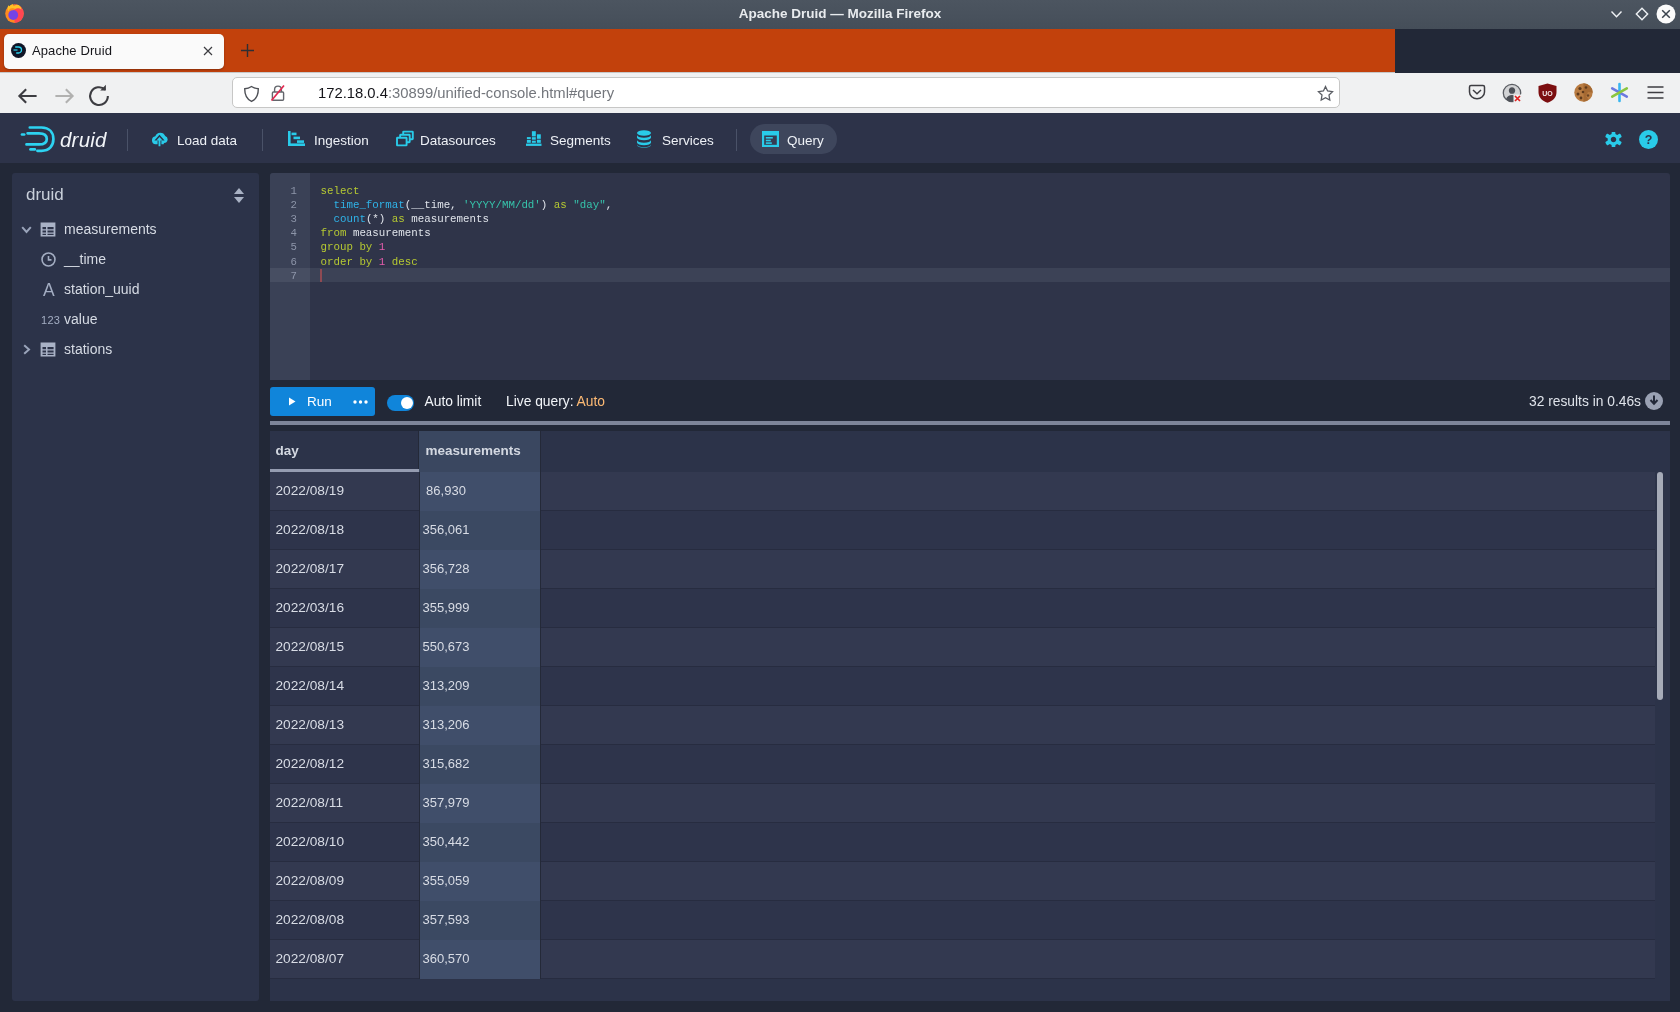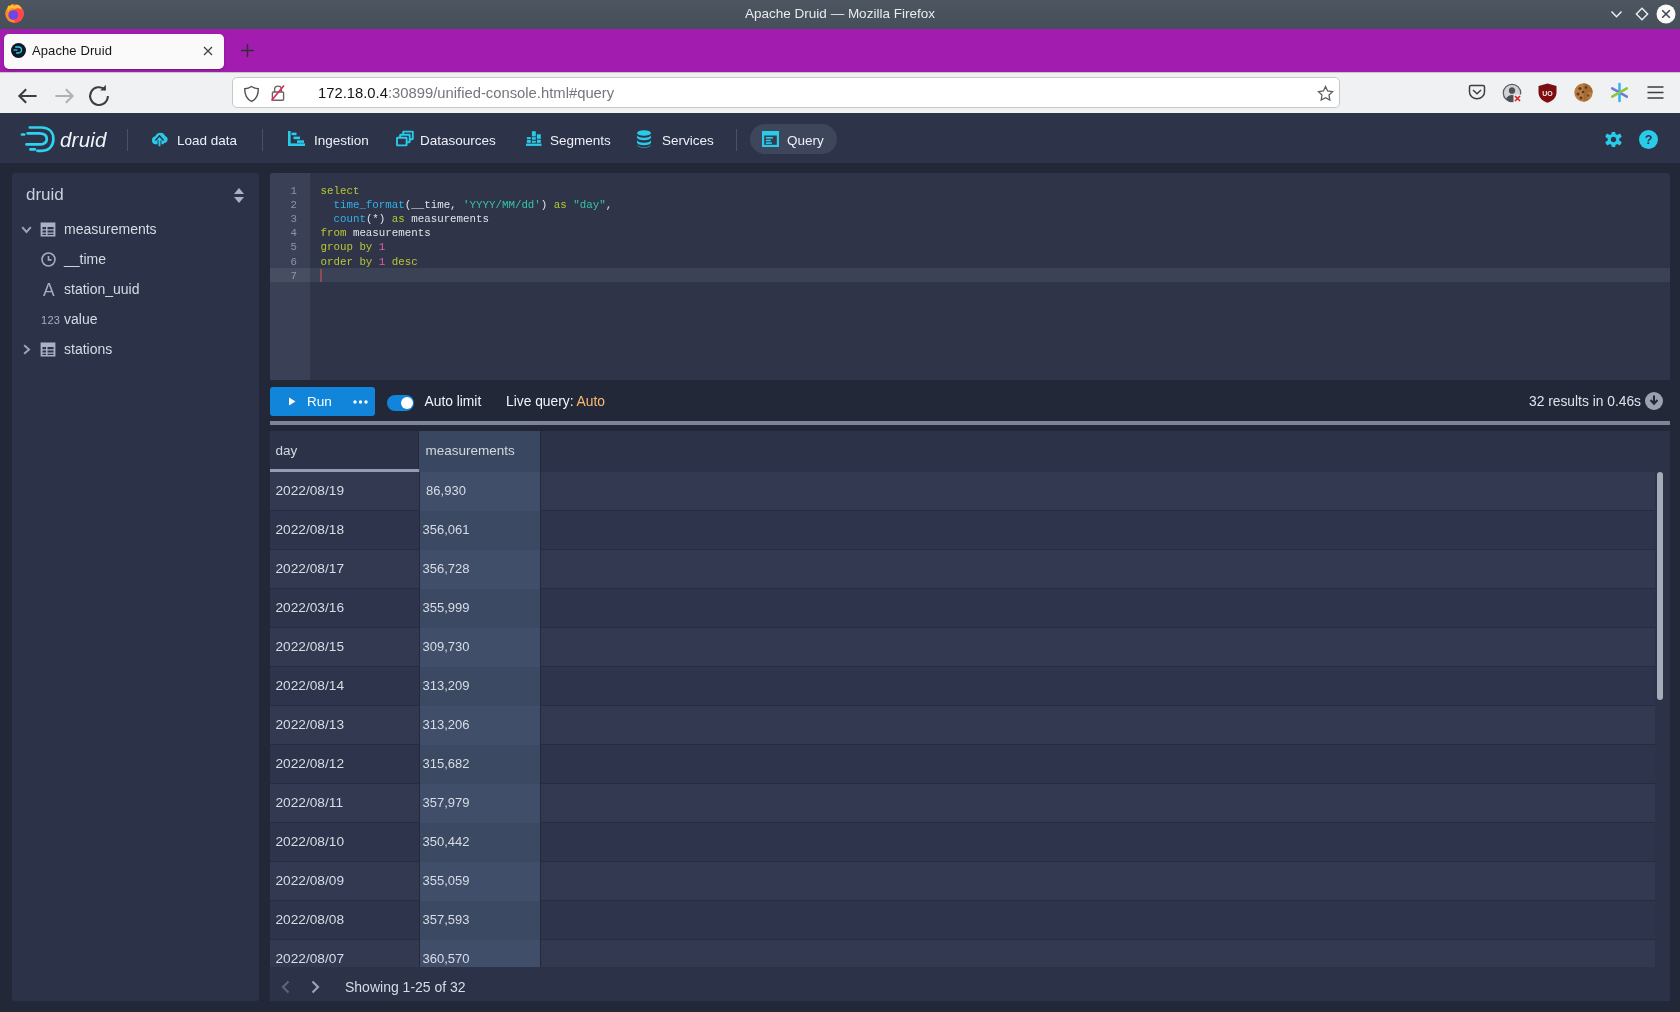--- a/index.html
+++ b/index.html
@@ -4,23 +4,23 @@
 <style>
 * { margin:0; padding:0; box-sizing:border-box; }
 html,body { width:1680px; height:1012px; overflow:hidden; }
 body { font-family:"Liberation Sans", sans-serif; background:#222837; position:relative; }
 .abs { position:absolute; }
 
 
 #titlebar { position:absolute; left:0; top:0; width:1680px; height:29px;
   background:linear-gradient(#4c5560,#454e59); }
 #titlebar .title { position:absolute; left:0; right:0; top:6px; text-align:center;
-  color:#e8ebee; font-size:13.5px; }
-#tabstrip { position:absolute; left:0; top:29px; width:1680px; height:44px;
-  background:#a21caf; border-bottom:1px solid #c6c7c8; }
+  color:#e8ebee; font-size:13.5px;font-weight:bold; }
+#tabstrip { position:absolute; left:0; top:29px; width:1395px; height:44px;
+  background:#c2410c; border-bottom:1px solid #c6c7c8; }
 #tab { position:absolute; left:4px; top:5px; width:220px; height:35px;
   background:#fafafa; border-radius:5px; box-shadow:0 1px 2px rgba(0,0,0,0.3); }
 #tab .favicon { position:absolute; left:6.5px; top:8.5px; width:15px; height:15px;
   border-radius:50%; background:#101527; }
 #tab .tabtitle { position:absolute; left:28px; top:9px; font-size:13px; color:#16161b; letter-spacing:0.1px; }
 #toolbar { position:absolute; left:0; top:73px; width:1680px; height:40px;
   background:#f0f1f2; }
 #urlbar { position:absolute; left:232px; top:4px; width:1108px; height:31px;
   background:#ffffff; border:1px solid #c7c7c6; border-radius:5px; }
 .navbtn { position:absolute; top:3px; width:32px; height:32px; color:#3d3d42; }
@@ -59,21 +59,21 @@
   background:#1085da; border-radius:3px 0 0 3px;padding-left:12px; }
 #morebtn { position:absolute; left:346px; top:387px; width:29px; height:29px;
   background:#1085da; border-radius:0 3px 3px 0; }
 #runbtn .rtext { position:absolute; left:37px; top:7px; color:#ffffff; font-size:13.5px; }
 #divider { position:absolute; left:270px; top:421px; width:1400px; height:3.5px; background:#7e8599; }
 
 
 #tablewrap { position:absolute; left:270px; top:431px; width:1400px; height:570px; background:#2c3349; }
 .hc1 { position:absolute; left:0; top:0; width:149px; height:41px; background:#2c3349; }
 .hc2 { position:absolute; left:149px; top:0; width:122px; height:41px; background:#3a4760; }
-.htext { position:absolute; top:12px; font-size:13.5px; color:#d3d8e1; }
+.htext { position:absolute; top:12px; font-size:13.5px; color:#d3d8e1;font-weight:bold; }
 #sortline { position:absolute; left:0; top:38px; width:149px; height:3px; background:#959cb1; }
 .row { position:absolute; left:0; width:1385px; height:39px; }
 .c1o { background:#333950; } .c1e { background:#2e344b; }
 .c2 { position:absolute; left:149px; top:0; width:122px; height:39px; }
 .c2o { background:#404e6a; } .c2e { background:#3b4962; }
 .dval { position:absolute; left:5.5px; top:11px; font-size:13.7px; color:#d8dce5; }
 .mval { position:absolute; left:149px; top:11px; width:54px; text-align:center; font-size:13px; color:#d8dce5; }
 .rb { border-bottom:1px solid #272c40; }
 .cb { border-right:1px solid #242938; }
 #vscroll { position:absolute; left:1387px; top:41px; width:6px; height:228px;
@@ -365,21 +365,21 @@
         <div class="mval">356,728</div>
       </div>
       <div class="row c1e rb" style="top:158px">
         <div class="c2 c2e cb" style="border-left:1px solid #242938"></div>
         <div class="dval">2022/03/16</div>
         <div class="mval">355,999</div>
       </div>
       <div class="row c1o rb" style="top:197px">
         <div class="c2 c2o cb" style="border-left:1px solid #242938"></div>
         <div class="dval">2022/08/15</div>
-        <div class="mval">309,730</div>
+        <div class="mval">550,673</div>
       </div>
       <div class="row c1e rb" style="top:236px">
         <div class="c2 c2e cb" style="border-left:1px solid #242938"></div>
         <div class="dval">2022/08/14</div>
         <div class="mval">313,209</div>
       </div>
       <div class="row c1o rb" style="top:275px">
         <div class="c2 c2o cb" style="border-left:1px solid #242938"></div>
         <div class="dval">2022/08/13</div>
         <div class="mval">313,206</div>
@@ -409,22 +409,13 @@
         <div class="dval">2022/08/08</div>
         <div class="mval">357,593</div>
       </div>
       <div class="row c1o rb" style="top:509px">
         <div class="c2 c2o cb" style="border-left:1px solid #242938"></div>
         <div class="dval">2022/08/07</div>
         <div class="mval">360,570</div>
       </div>
     </div>
   <div id="vscroll"></div>
-  <div id="pagebar">
-    <svg class="abs" style="left:11px;top:13px" width="9" height="14" viewBox="0 0 9 14" fill="none" stroke="#5c6478" stroke-width="2.2">
-      <path d="M7.5 1.5 L2 7 L7.5 12.5"></path>
-    </svg>
-    <svg class="abs" style="left:41px;top:13px" width="9" height="14" viewBox="0 0 9 14" fill="none" stroke="#9aa3b8" stroke-width="2.2">
-      <path d="M1.5 1.5 L7 7 L1.5 12.5"></path>
-    </svg>
-    <div class="abs" style="left:75px;top:12px;font-size:14px;color:#d7dbe4">Showing 1-25 of 32</div>
-  </div>
 </div>
 
 </body></html>

